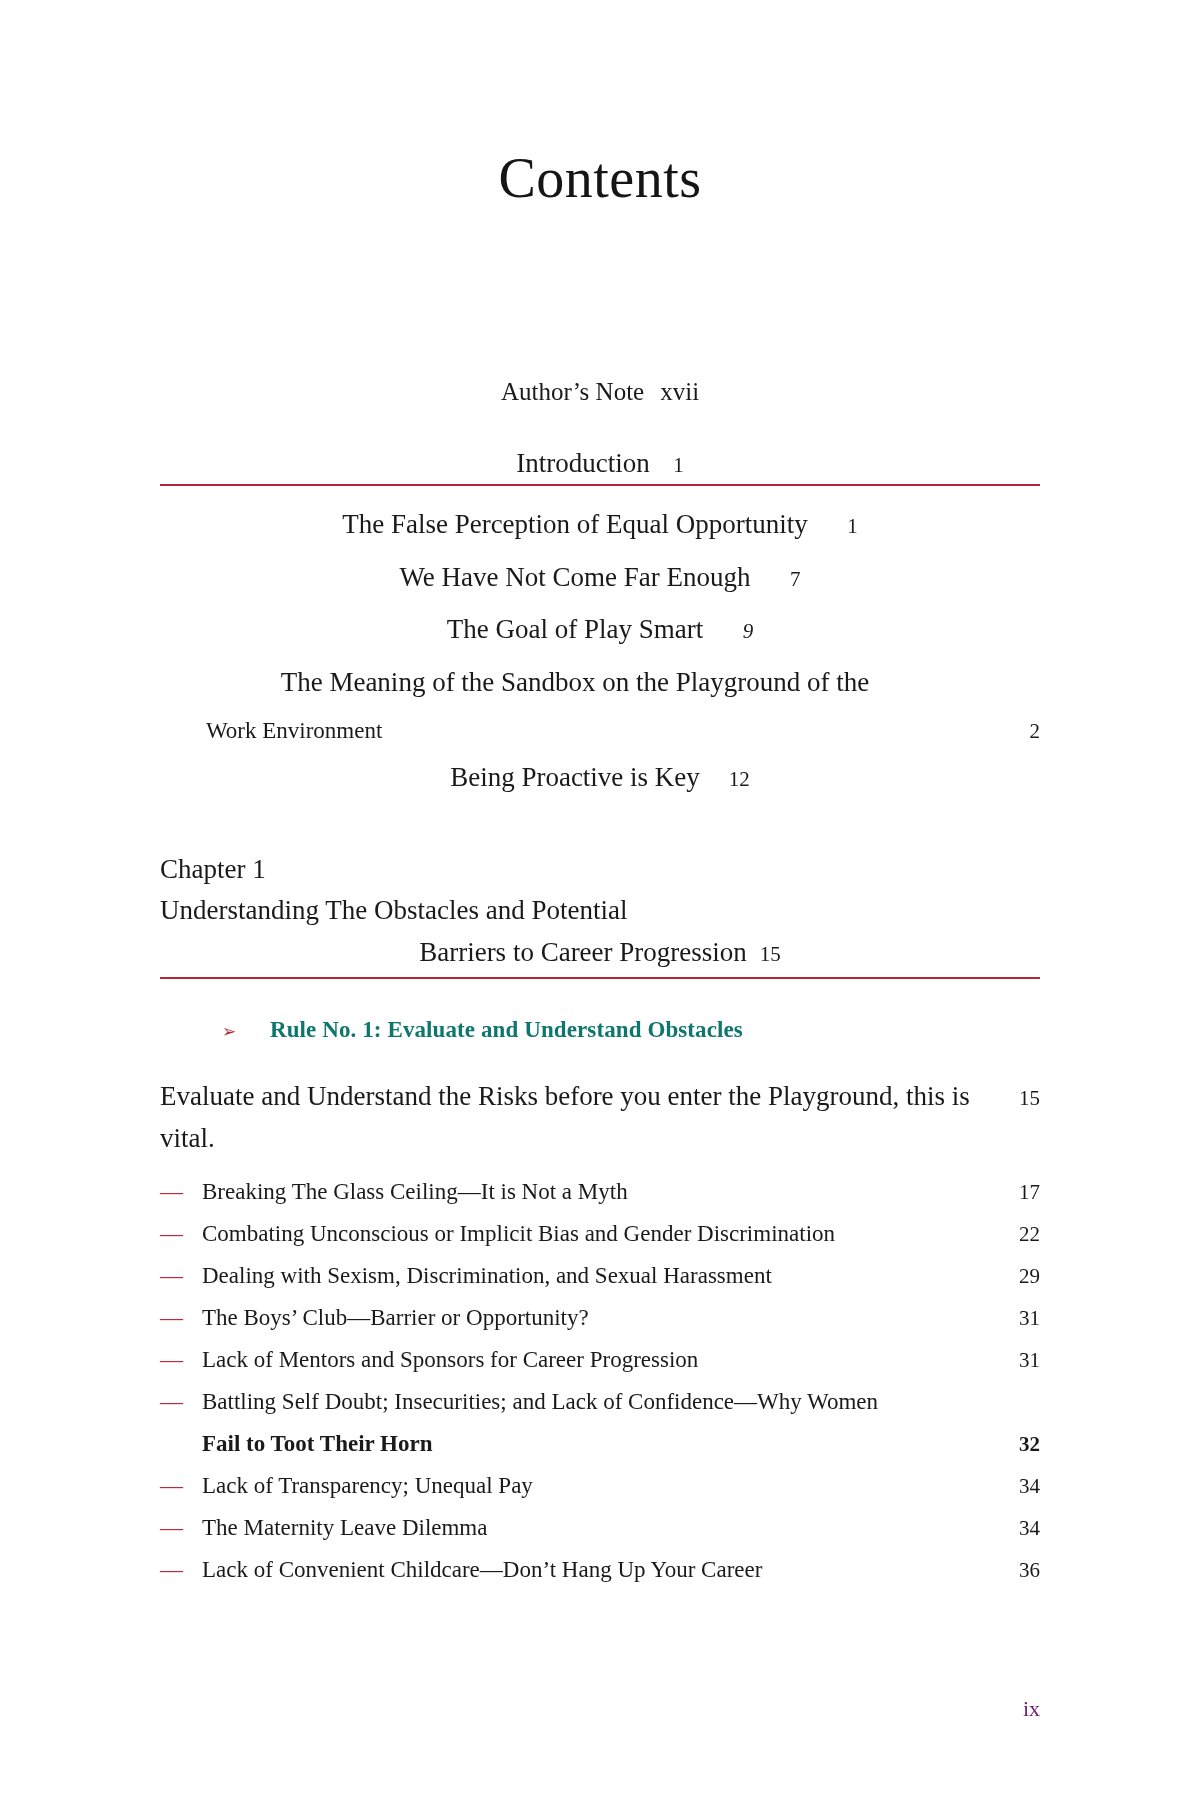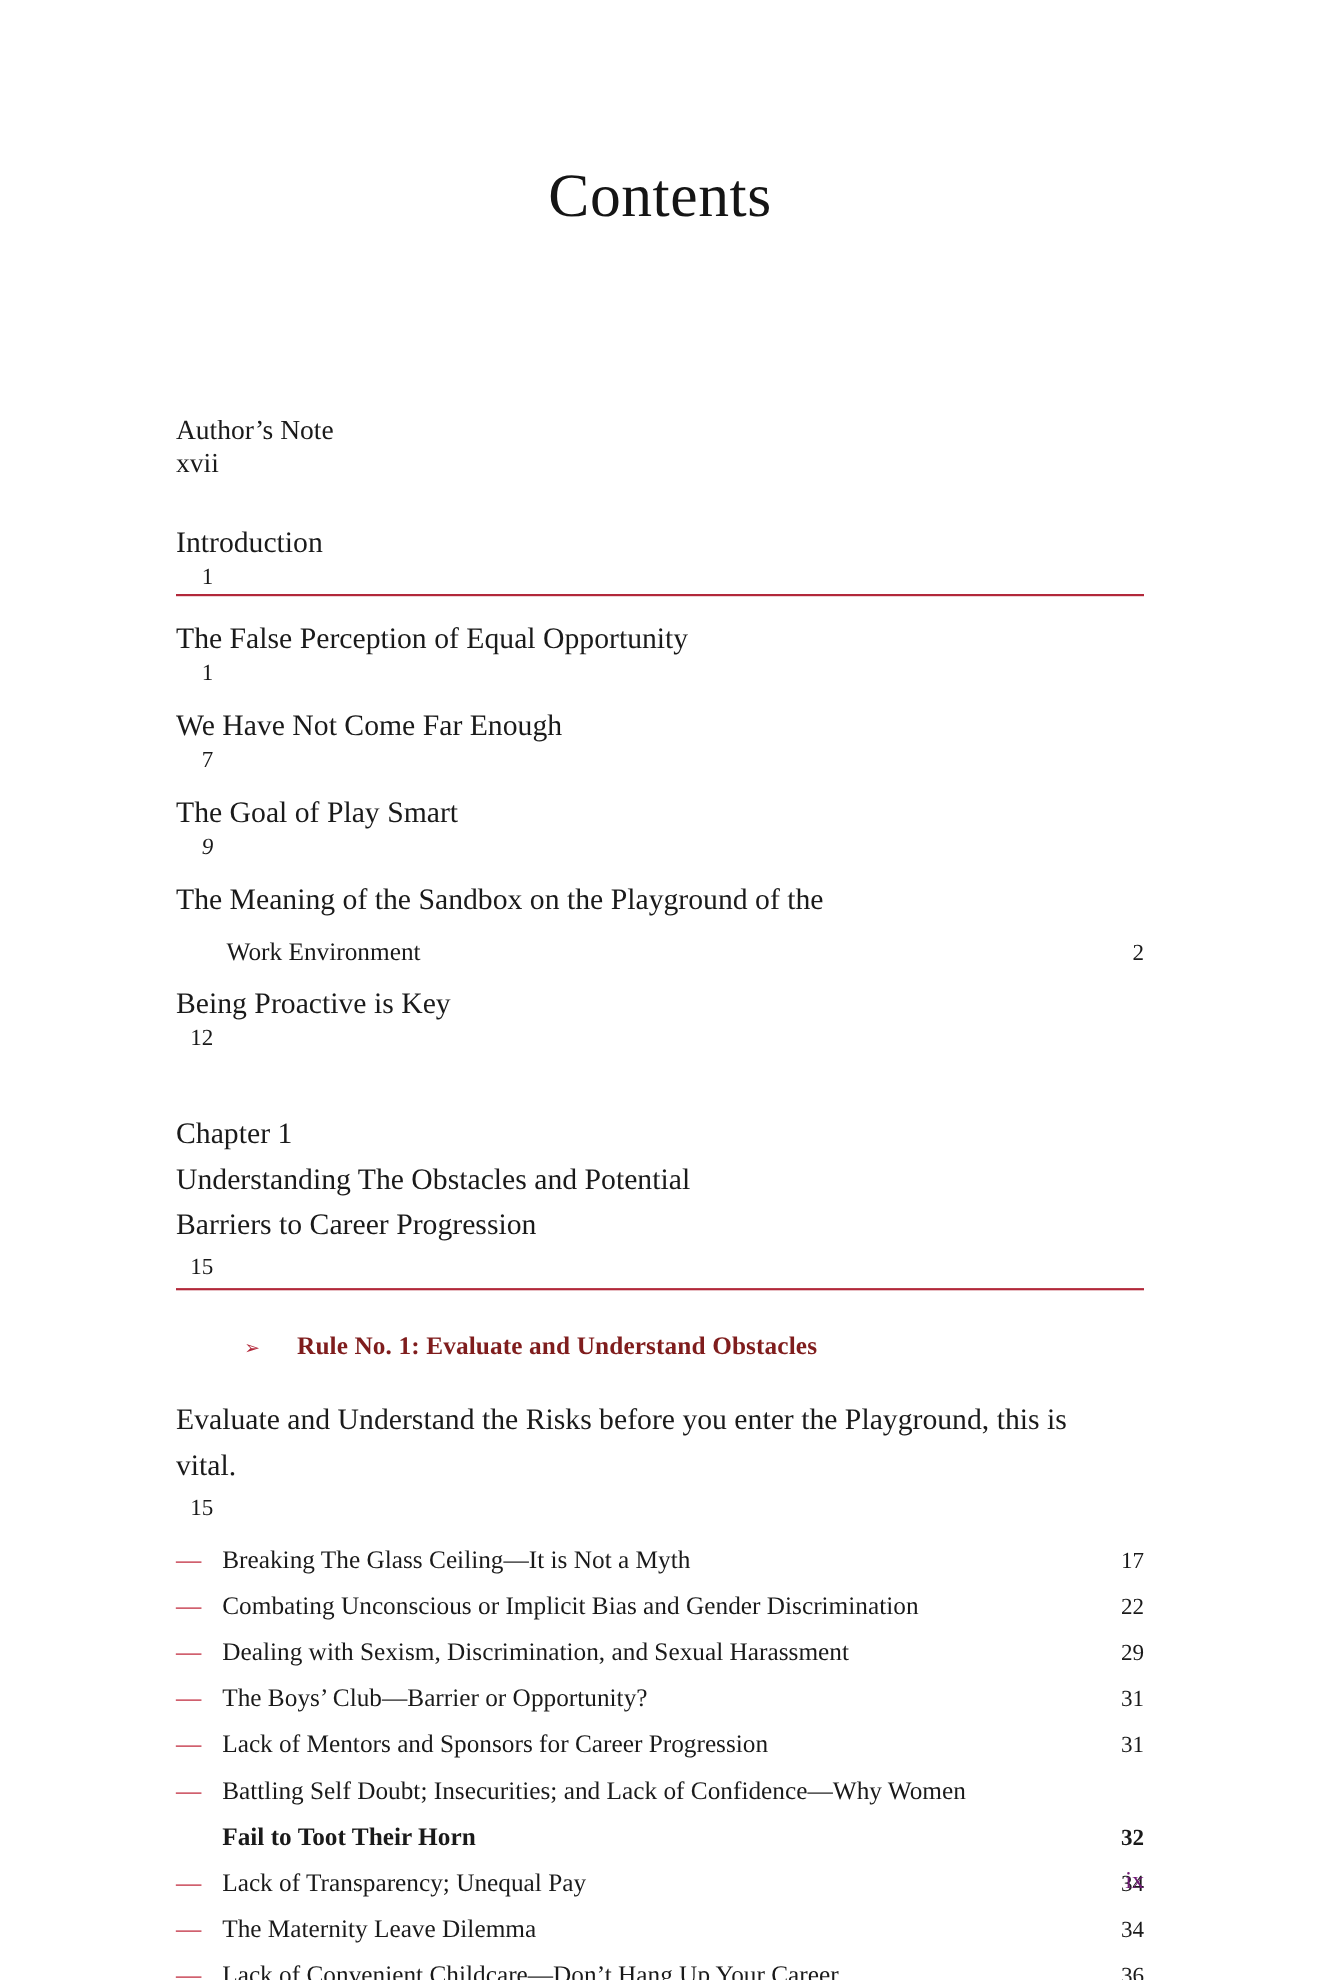--- a/index.html
+++ b/index.html
@@ -37,21 +37,20 @@
     color: #151515;
     font-family: "Liberation Serif", "DejaVu Serif", serif;
   }
 
   
   .entry {
     display: flex;
     align-items: baseline;
     justify-content: center;
     width: 100%;
-    flex-direction: column;
   }
   .entry .txt {
     flex: 0 1 auto;
     padding-right: 16px;
   }
   .entry .pg {
     flex: 0 0 auto;
     text-align: right;
     min-width: 34px;
   }
@@ -142,21 +141,21 @@
   }
   .rule-callout .arrow {
     font-size: 17px;
     color: #b2283a;
     width: 48px;
     flex: 0 0 48px;
   }
   .rule-callout .rc-text {
     font-size: 23px;
     font-weight: bold;
-    color: #7f1d1d;
+    color: #0f766e;
     letter-spacing: 0.1px;
   }
 
   
   .lead-line {
     margin-top: 33px;
     font-size: 23px;
     line-height: 1.0;
   }
   .lead-line .pg { font-size: 21px; }

